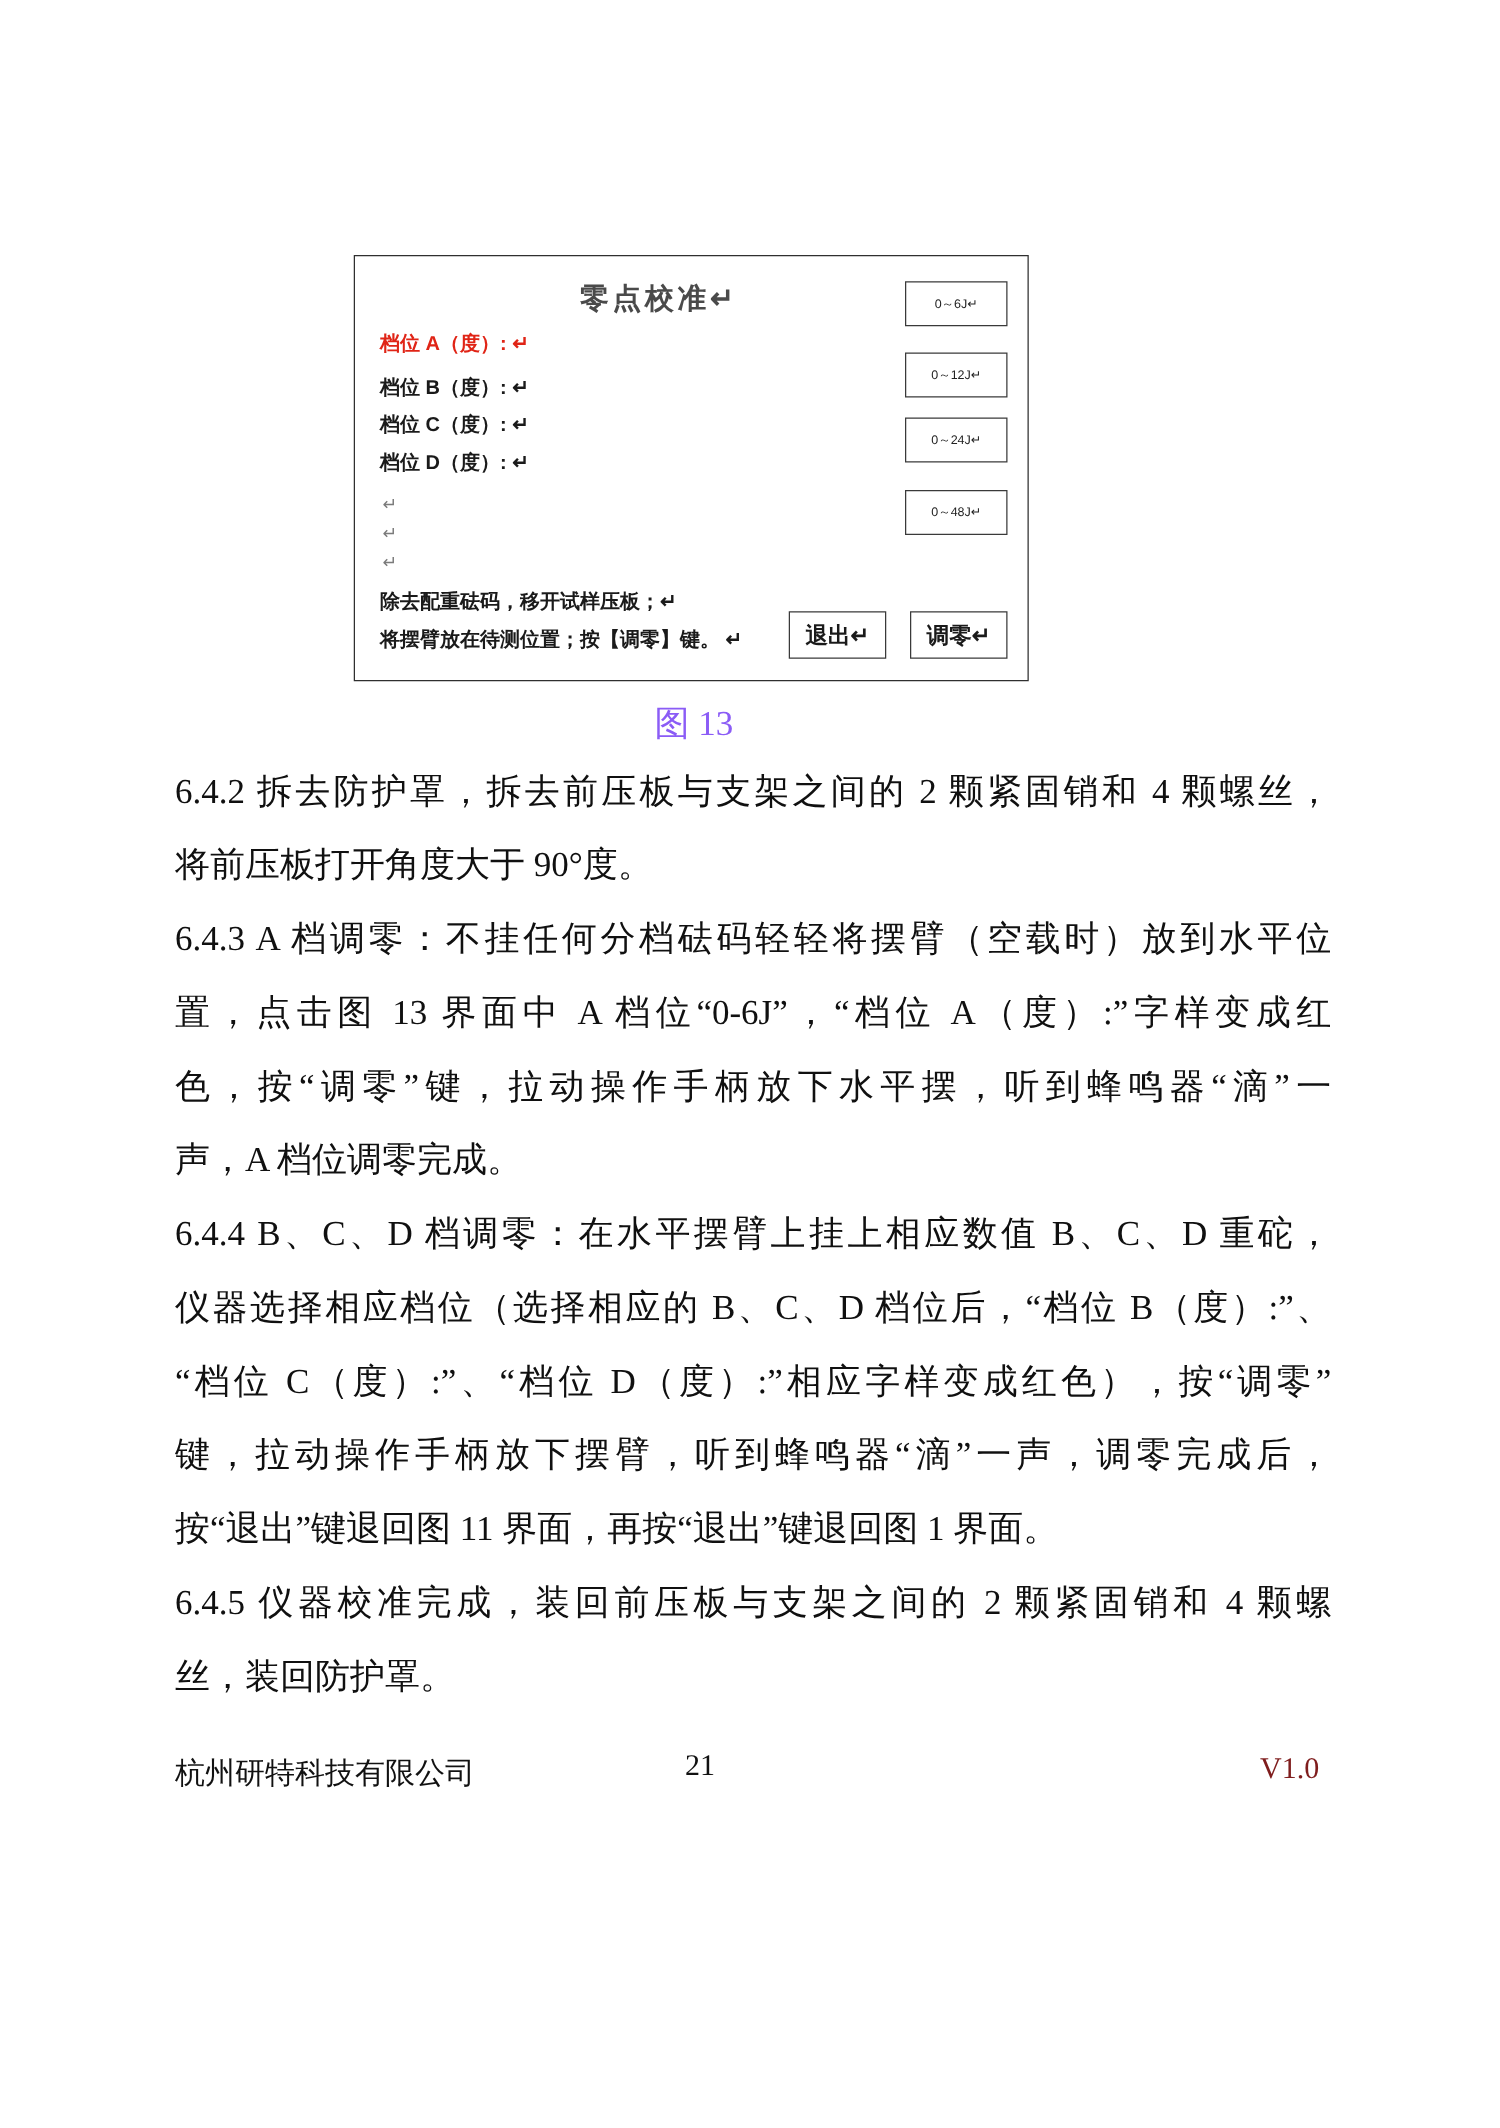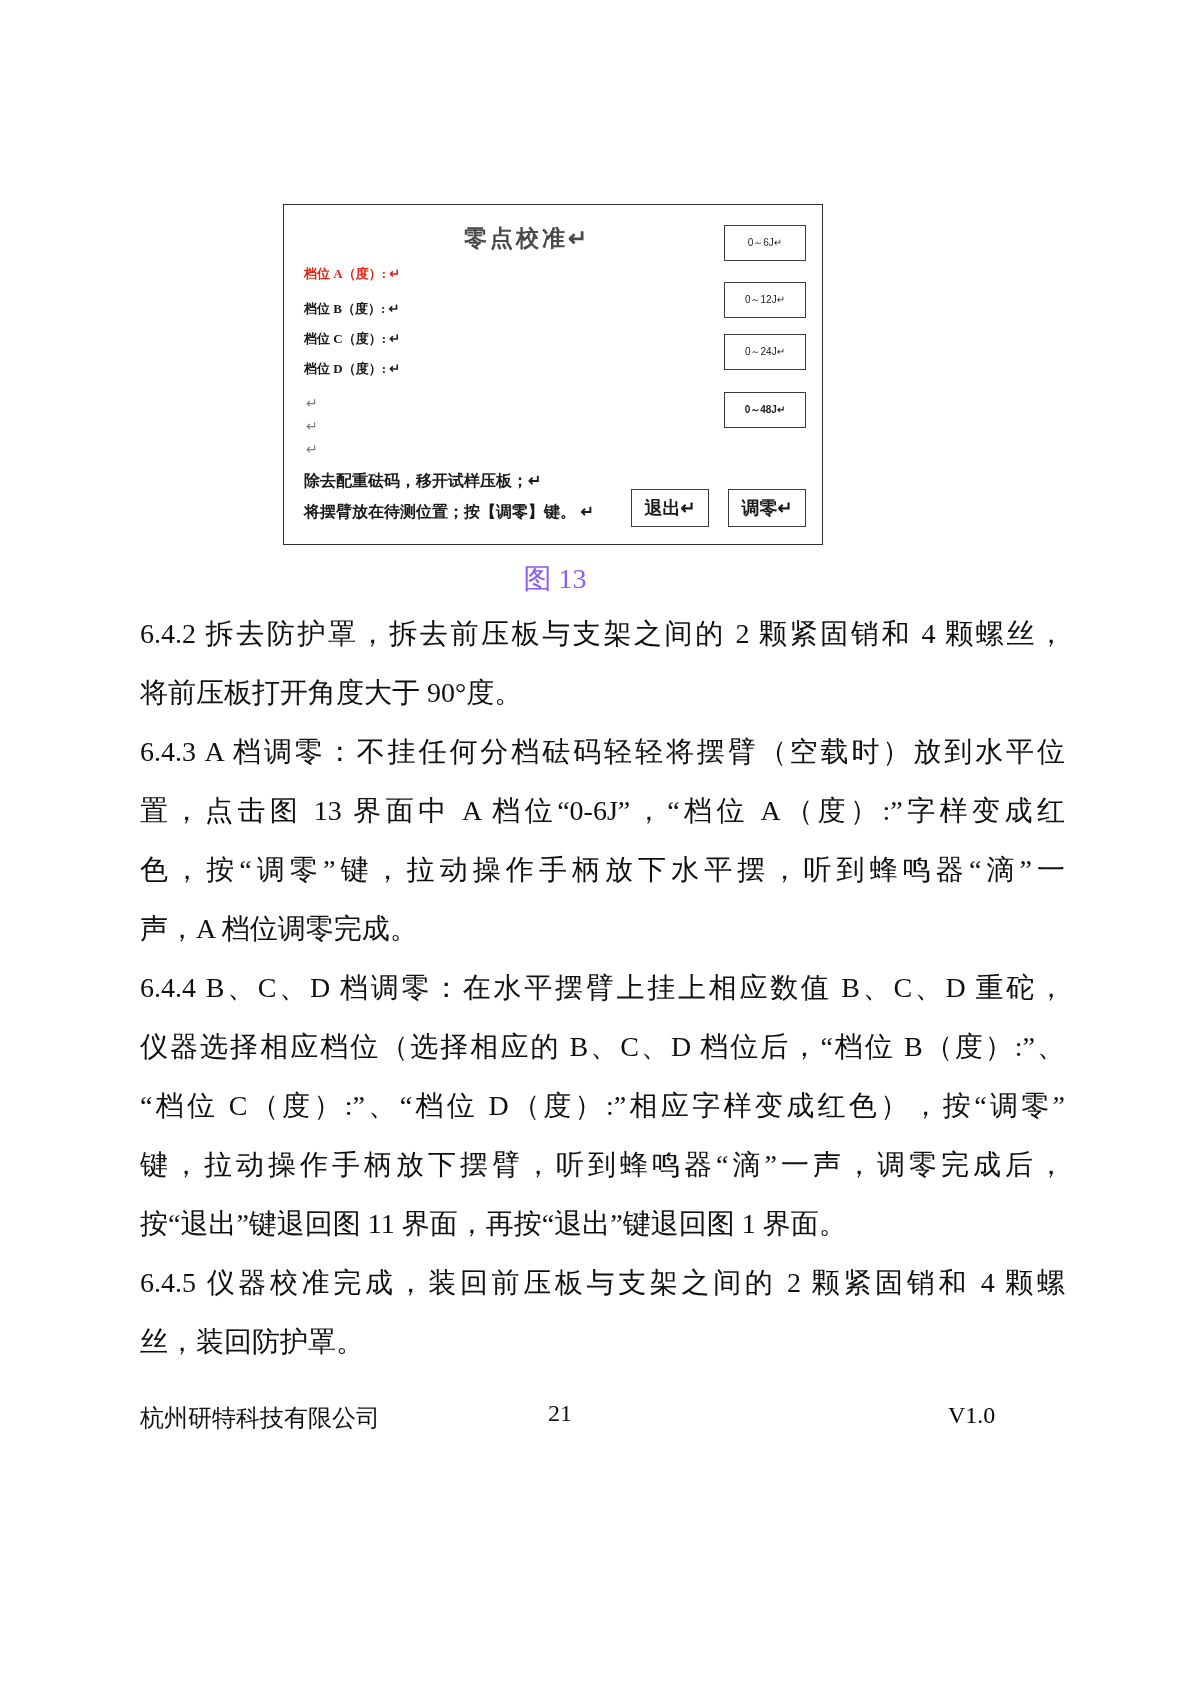--- a/index.html
+++ b/index.html
@@ -38,30 +38,29 @@
     width: 82px; height: 36px;
     border: 1px solid #3a3a3a;
     font-size: 10px;
     color: #222;
     display: flex; align-items: center; justify-content: center;
     white-space: nowrap;
   }
   .range-btn.b0 { top: 20px; }
   .range-btn.b1 { top: 77px; }
   .range-btn.b2 { top: 129px; }
-  .range-btn.b3 { top: 187px; font-weight: bold; }
+  .range-btn.b3 { top: 187px; }
 
   .gear-label {
     position: absolute;
     left: 20px;
-    font-size: 13px;
+    font-size: 16px;
     font-weight: bold;
     color: #1a1a1a;
     white-space: nowrap;
-    font-family: Liberation Serif, serif;
   }
   .gear-label.red { color: #e02416; }
   .gear-label.l0 { top: 60px; }
   .gear-label.l1 { top: 95px; }
   .gear-label.l2 { top: 125px; }
   .gear-label.l3 { top: 155px; }
 
   .ret-mark {
     position: absolute;
     left: 22px;
@@ -141,23 +140,23 @@
   .footer-page {
     position: absolute;
     left: 0; top: 1400px;
     width: 1120px;
     text-align: center;
     font-size: 24px;
     color: #111;
   }
   .footer-version {
     position: absolute;
-    left: 948px; top: 1402px;
+    left: 1008px; top: 1402px;
     font-size: 24px;
-    color: #000000;
+    color: #7f1d1d;
     white-space: nowrap;
   }
 </style>
 </head>
 <body>
 
 <div class="page">
 
   <div class="figure-box">
     <div class="fig-title">零点校准↵</div>

